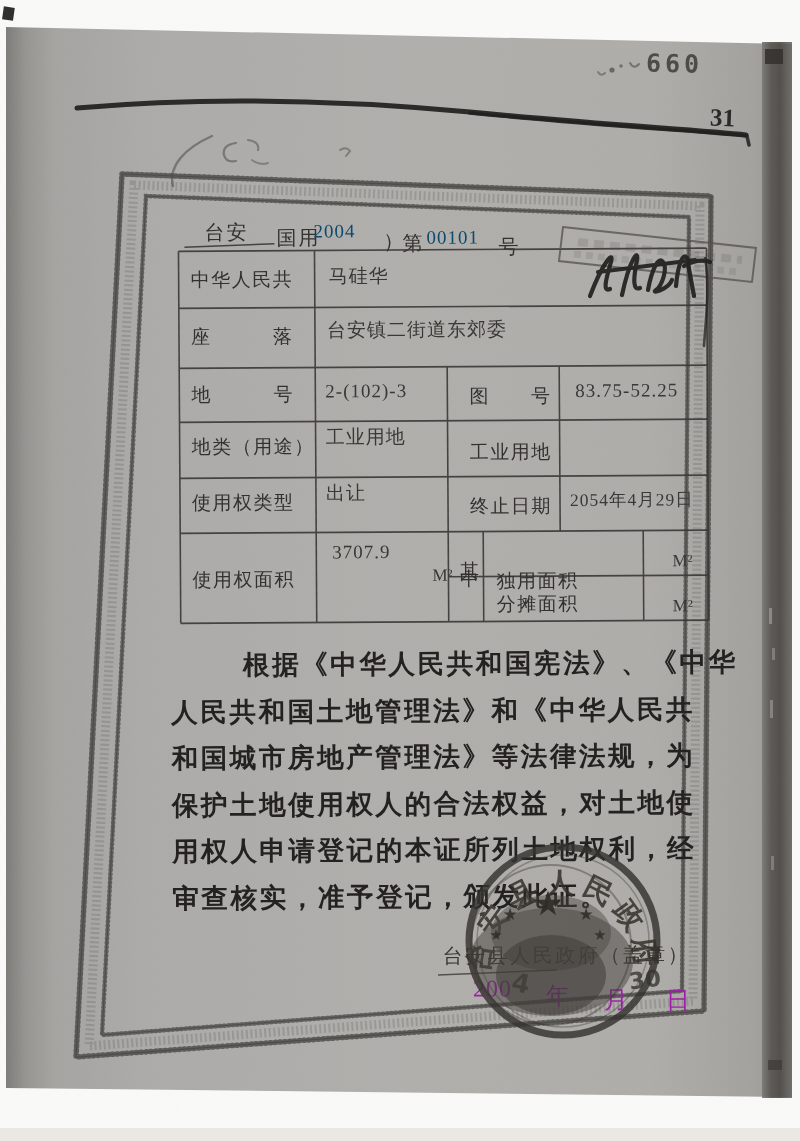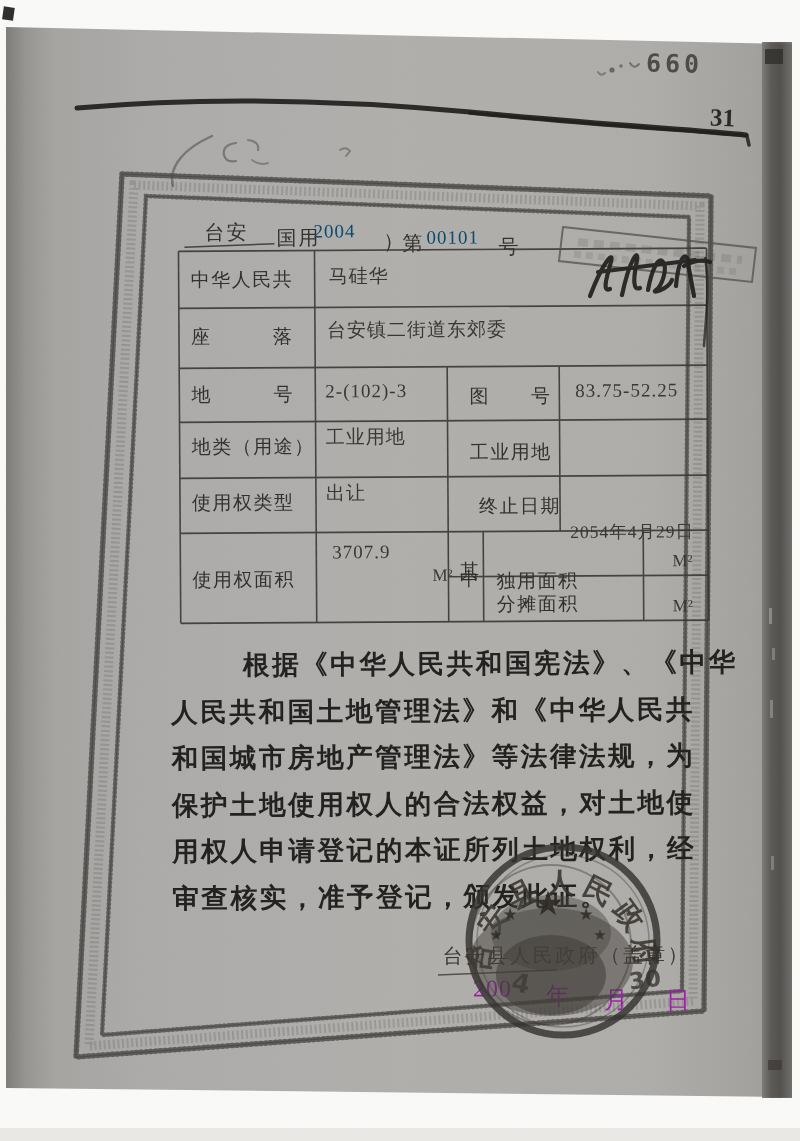--- a/index.html
+++ b/index.html
@@ -138,22 +138,22 @@
     <span class="abs tv" style="left:326px;top:380px;">2-(102)-3</span>
     <span class="abs tl" style="left:470px;top:384px;">图　　号</span>
     <span class="abs tv" style="left:576px;top:381px;">83.75-52.25</span>
 
     <span class="abs tl" style="left:192px;top:433px;">地类（用途）</span>
     <span class="abs tv" style="left:326px;top:424px;">工业用地</span>
     <span class="abs tl" style="left:470px;top:440px;">工业用地</span>
 
     <span class="abs tl" style="left:192px;top:489px;">使用权类型</span>
     <span class="abs tv" style="left:326px;top:480px;font-family:Liberation Serif, serif;">出让</span>
-    <span class="abs tl" style="left:470px;top:494px;margin-left:9px;">终止日期</span>
-    <span class="abs tv" style="left:570px;top:489px;font-size:17.5px;margin-top:32px;">2054年4月29日</span>
+    <span class="abs tl" style="left:470px;top:494px;">终止日期</span>
+    <span class="abs tv" style="left:570px;top:489px;font-size:17.5px;">2054年4月29日</span>
 
     <span class="abs tl" style="left:192px;top:566px;">使用权面积</span>
     <span class="abs tv" style="left:332px;top:541px;">3707.9</span>
     <span class="abs unit" style="left:432px;top:566px;">M²</span>
     <span class="abs vert" style="left:456px;top:546px;">其中</span>
     <span class="abs tl" style="left:496px;top:545px;margin-top:24px;">独用面积</span>
     <span class="abs unit" style="left:672px;top:553px;">M²</span>
     <span class="abs tl" style="left:496px;top:592px;">分摊面积</span>
     <span class="abs unit" style="left:672px;top:598px;">M²</span>
 

